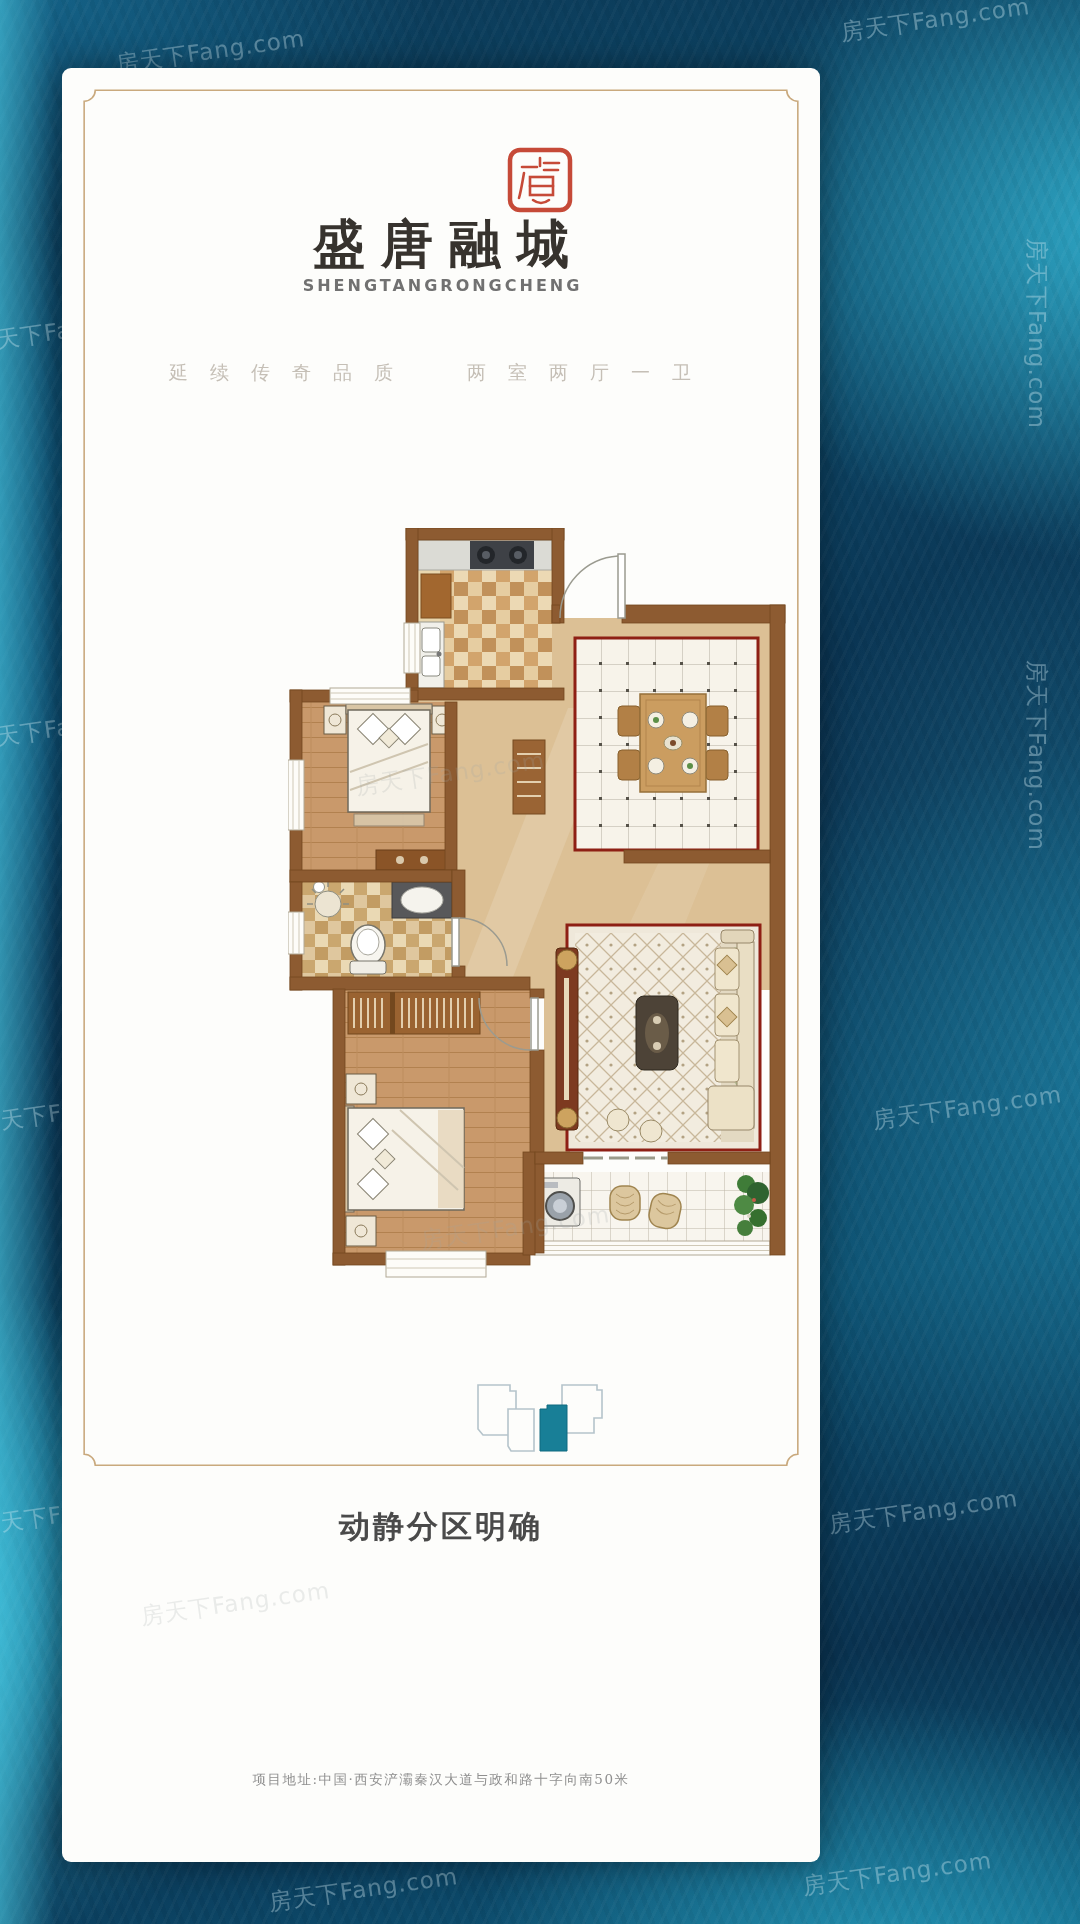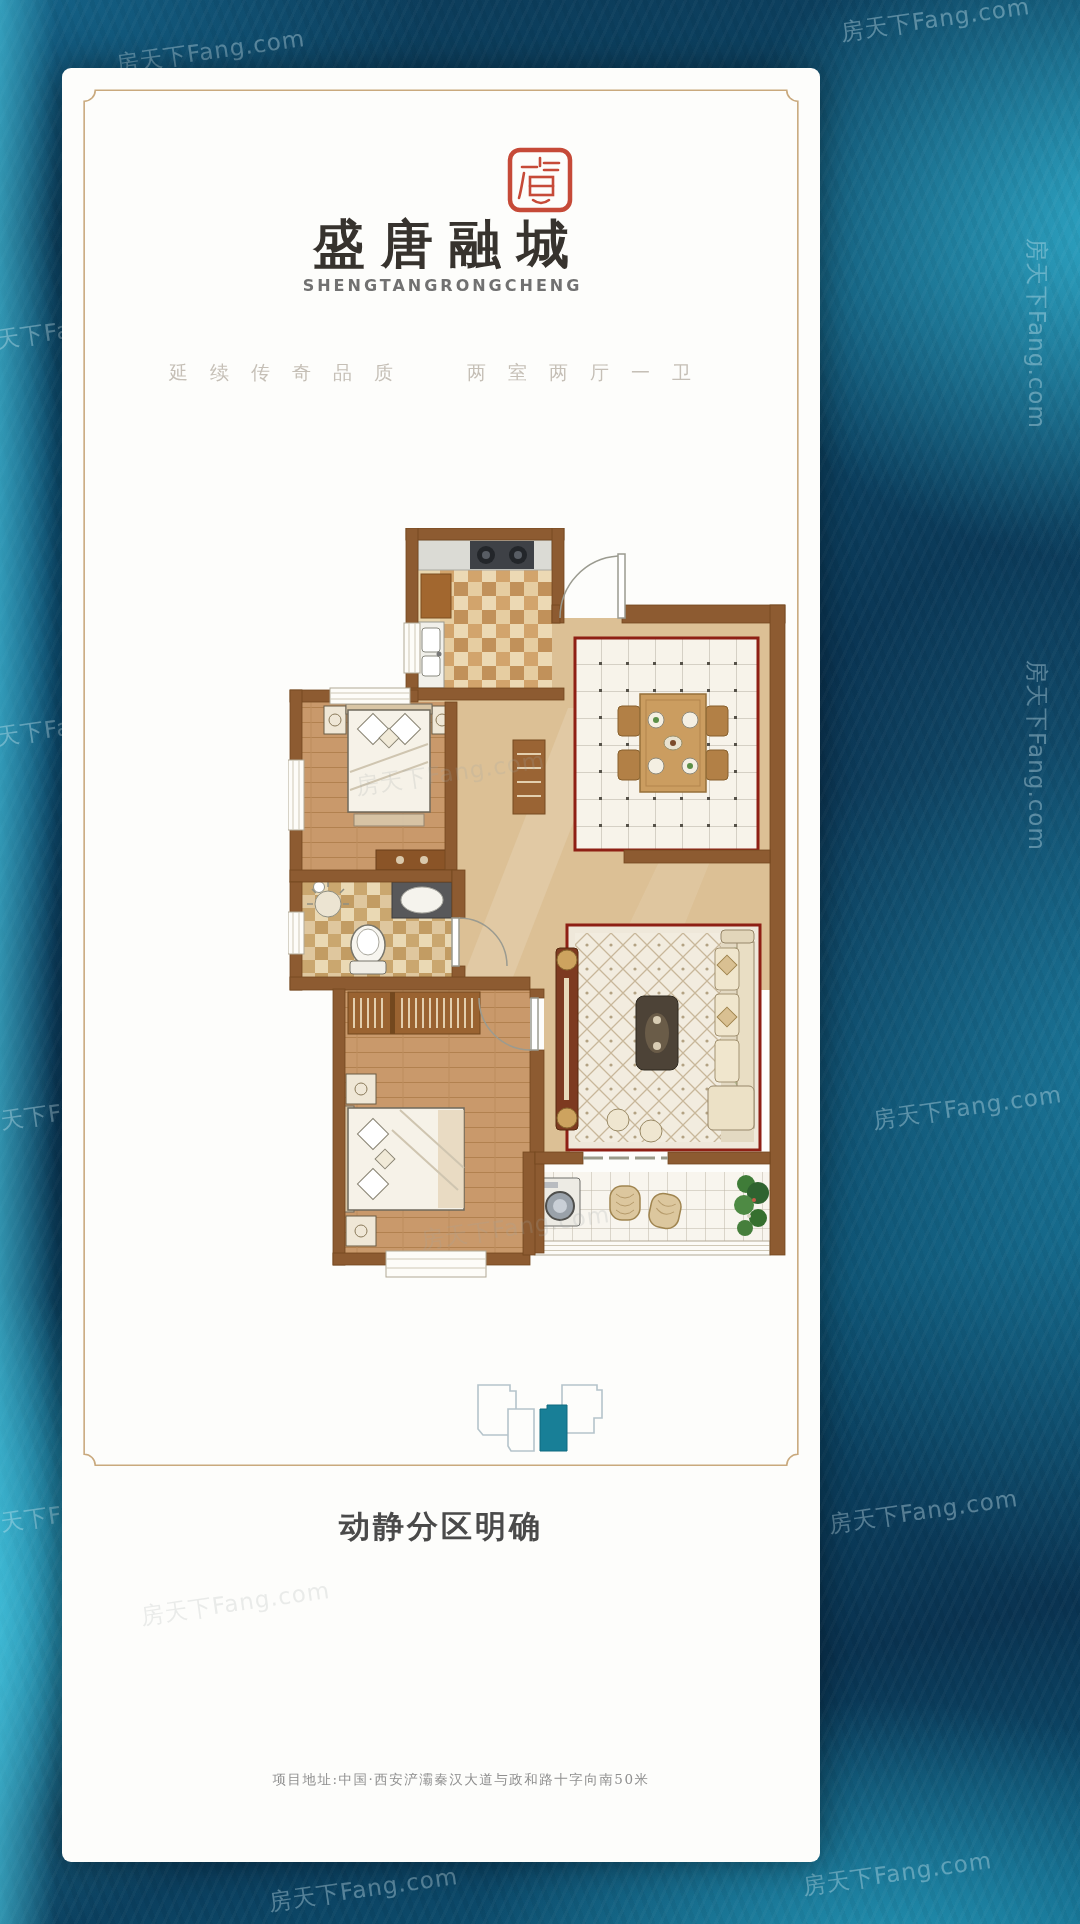--- a/index.html
+++ b/index.html
@@ -45,21 +45,21 @@
   
   .layout-title{position:absolute;left:0;top:1438px;width:100%;text-align:center;
     font-size:31px;font-weight:600;color:#4a4a4a;letter-spacing:3px;}
   .area-line{position:absolute;left:0;top:1480px;width:100%;text-align:center;
     font-size:34px;font-weight:600;color:#4a4a4a;letter-spacing:1px;}
   .area-line sup{font-size:17px;}
   .desc{position:absolute;left:0;top:1528px;width:100%;text-align:center;
     font-size:19px;color:#8d8b88;line-height:33px;letter-spacing:1px;}
   .foot{position:absolute;left:0;top:1700px;width:100%;text-align:center;
     font-family:"DejaVu Serif","Liberation Serif",serif;
-    font-size:13.5px;color:#8f8f8f;line-height:22px;letter-spacing:1.5px;margin-left:20px;}
+    font-size:13.5px;color:#8f8f8f;line-height:22px;letter-spacing:1.5px;}
 </style>
 </head>
 <body>
 
 <div class="stage">
   <div class="bg"></div>
   <div class="bg-tex"></div>
   <div class="bg-left"></div>
 
   <span class="wm" style="left:115px;top:36px">房天下Fang.com</span>

